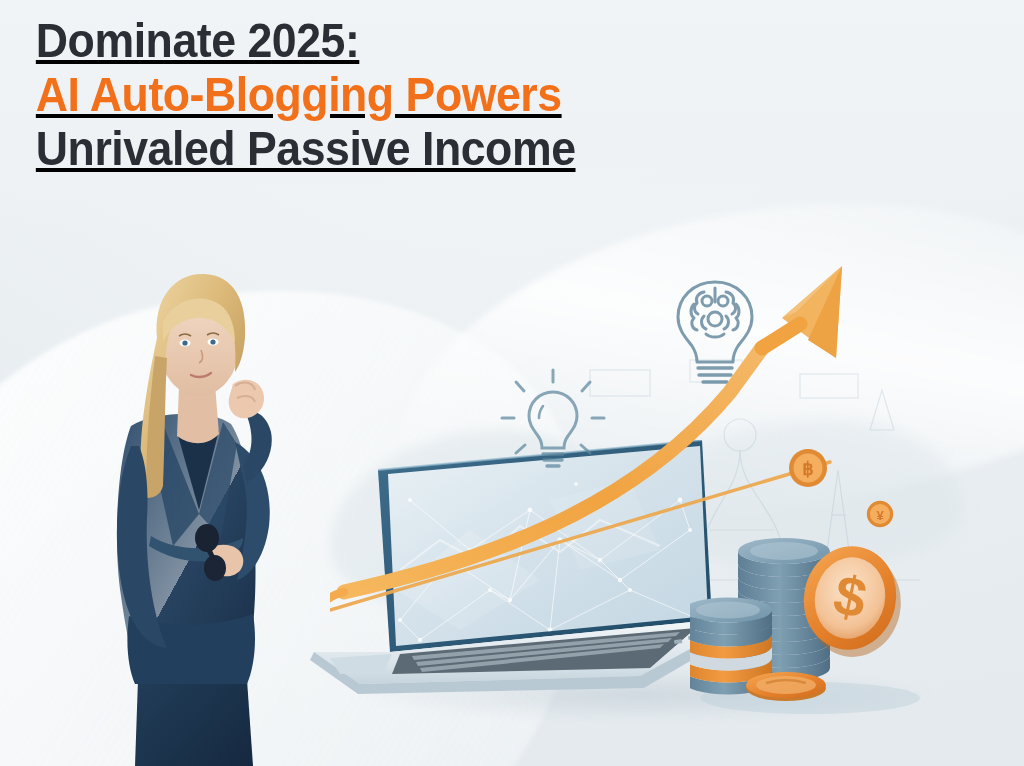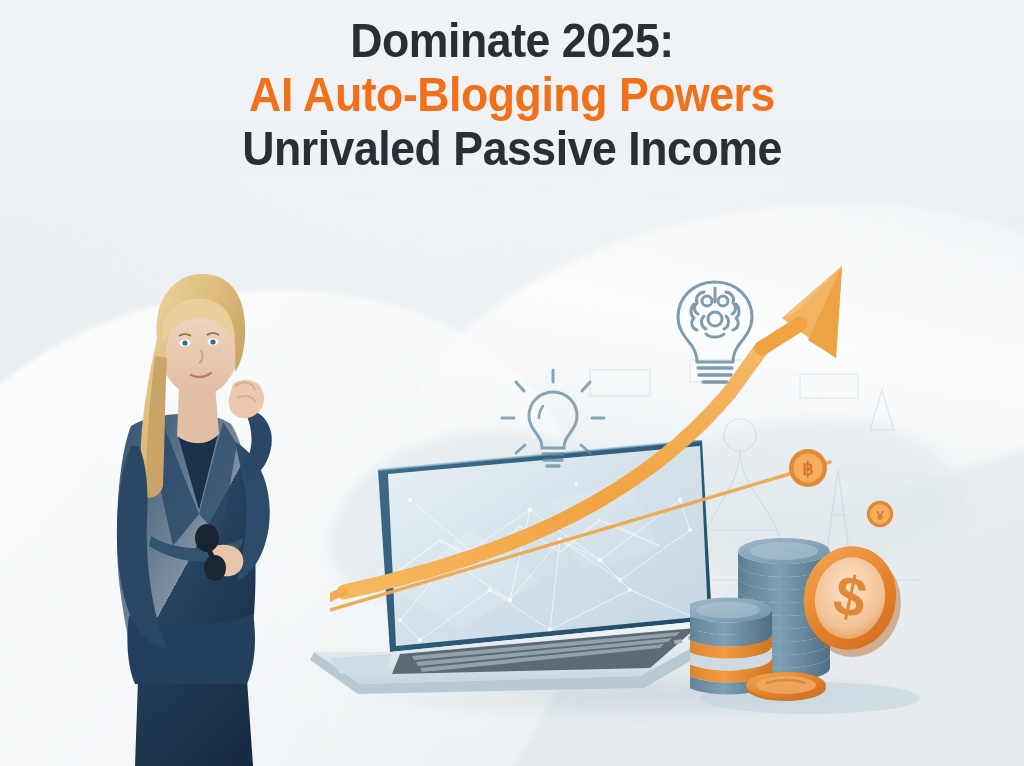--- a/index.html
+++ b/index.html
@@ -59,21 +59,21 @@
     filter:blur(5px);
   }
 
   
   .ghost-sketch{ position:absolute; left:570px; top:330px; width:350px; height:260px; opacity:.22; }
   .ghost-sketch svg{ width:100%; height:100%; }
 
   
   .headline{
     position:absolute; left:0; top:14px; width:1024px;
-    text-align:center; z-index:40;
+    z-index:40;text-decoration:underline;
   }
   .headline .ln{
     display:block;
     font-weight:700;
     letter-spacing:-0.5px;
     line-height:1.12;
     transform:scaleX(.93);
     text-rendering:optimizeLegibility;
   }
   .ln1{ font-size:48px; color:#2b2f35; }

